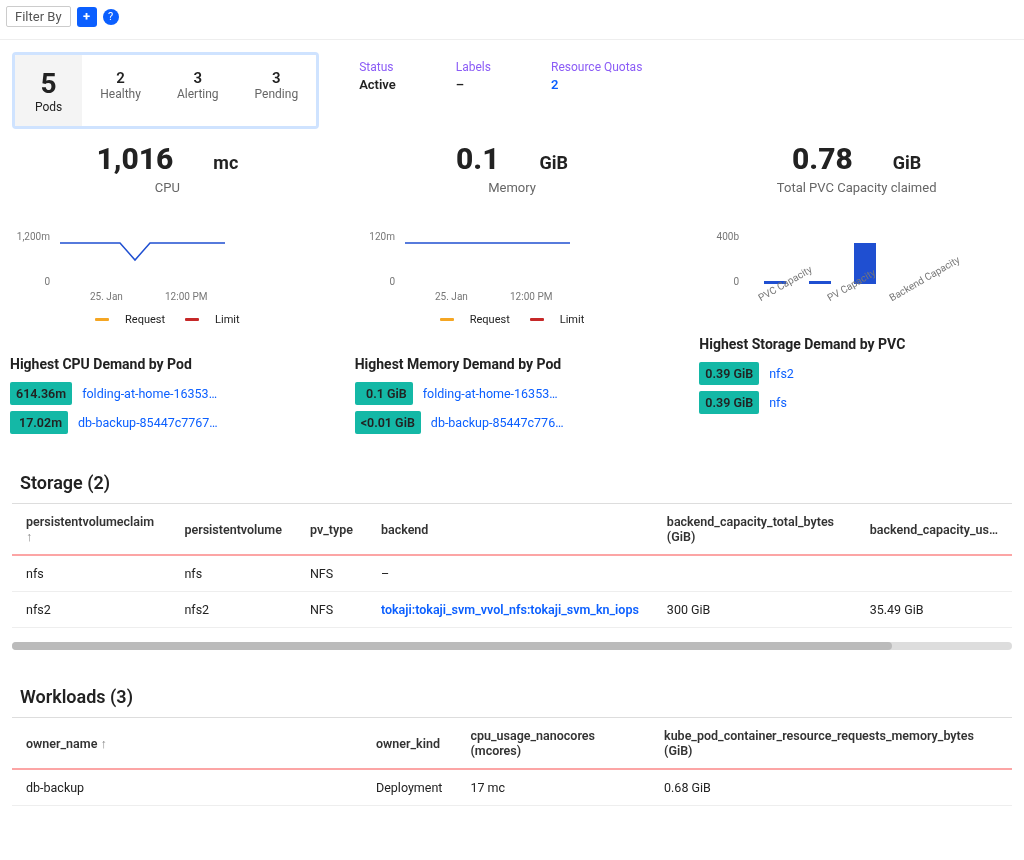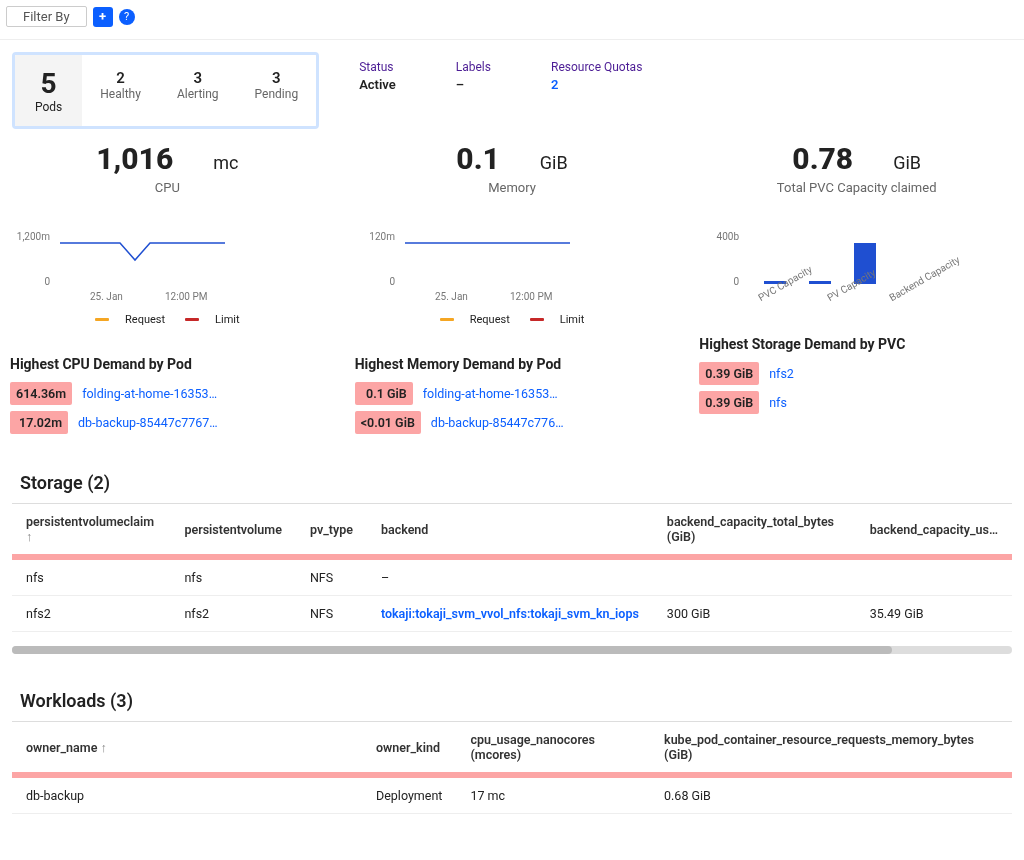--- a/index.html
+++ b/index.html
@@ -1,64 +1,64 @@
 <!DOCTYPE html>
 <html><head>
 <meta charset="utf-8">
 <style>
   * { box-sizing: border-box; margin: 0; padding: 0; }
   body { font-family: -apple-system, BlinkMacSystemFont, "Segoe UI", Roboto, Helvetica, Arial, sans-serif; font-size: 13px; color: #222; background: #fff; }
   .filter-bar { display: flex; align-items: center; gap: 6px; padding: 6px 6px 12px 6px; border-bottom: 1px solid #eee; }
-  .filter-label { font-size: 13px; background: #fff; border: 1px solid #ccc; padding: 2px 16px; border-radius: 2px; color: #555; text-align: center; }
+  .filter-label { font-size: 13px; background: #fff; border: 1px solid #ccc; padding: 2px 8px; border-radius: 2px; color: #555; text-align: center; }
   .plus-btn { width: 20px; height: 20px; background: #0b5fff; color: #fff; display:flex; align-items:center; justify-content:center; border-radius:3px; cursor:pointer; font-weight:bold; }
   .help-icon { width: 16px; height: 16px; border-radius: 50%; background: #0b5fff; color: #fff; font-size:11px; display:flex; align-items:center; justify-content:center; }
 
   .top-strip { display: flex; align-items: flex-start; padding: 12px 16px 12px 12px; gap: 40px; }
   .pod-summary-card { display:flex; border: 3px solid #cfe3ff; border-radius: 4px; overflow:hidden; }
   .pod-total { background: #f4f4f4; padding: 12px 20px; text-align:center; }
   .pod-total .num { font-size: 28px; font-weight:700; }
   .pod-total .lbl { font-size: 12px; }
   .pod-breakdown { display:flex; background:#fff; }
   .pod-b-item { padding: 14px 18px; text-align:center; }
   .pod-b-item .n { font-weight:600; font-size: 15px; }
   .pod-b-item .l { font-size: 12px; color: #666; }
 
   .meta-col { display:flex; flex-direction:column; gap:3px; }
-  .meta-label { color:#4c1d95; font-size:12px; }
+  .meta-label { color:#8b5cf6; font-size:12px; }
   .meta-value { font-size:13px; font-weight:600; }
   .meta-row { display:flex; gap:60px; padding-top: 8px; }
   .link { color:#0b5fff; font-weight:600; }
 
   .stats-row { display:flex; justify-content:space-around; padding: 0px 10px 10px 10px; gap: 30px; }
   .stat-col { flex:1; }
   .stat-header { text-align:center; }
   .stat-value-line { font-size: 30px; font-weight:800; }
-  .stat-unit { font-size: 18px; font-weight:400;margin-left:40px; }
+  .stat-unit { font-size: 18px; font-weight:700;margin-left:40px; }
   .stat-label { color:#666; font-size: 13px; margin-top:4px; }
   .mini-chart { margin: 30px auto 8px auto; }
   .mini-chart svg { display:block; }
   .axis-text { font-size: 10px; fill:#777; }
   .legend-row { display:flex; justify-content:center; gap: 20px; font-size:11px; margin-top:8px; }
   .legend-item { display:flex; align-items:center; gap:16px; }
   .swatch { width:14px; height:3px; border-radius:1px; }
   .swatch.orange { background:#f5a623; }
   .swatch.red { background:#c62828; }
 
   .bar-labels { display:flex; justify-content:space-around; font-size:10px; color:#777; transform:translateY(-2px); }
   .bar-labels span { transform: rotate(-30deg); transform-origin:left; white-space:nowrap; }
 
   .highest-section { margin-top: 30px; }
   .highest-title { font-weight:700; font-size:14px; margin-bottom:10px; }
   .demand-row { display:flex; align-items:center; gap:10px; margin-bottom:6px; font-size:12.5px; }
-  .demand-val { background:#fca5a5; padding:4px 6px; border-radius:2px; min-width:58px; text-align:right; font-weight:600; }
+  .demand-val { background:#14b8a6; padding:4px 6px; border-radius:2px; min-width:58px; text-align:right; font-weight:600; }
   .demand-link { color:#0b5fff; cursor:pointer; overflow:hidden; text-overflow:ellipsis; white-space:nowrap; max-width:150px; }
 
   .section-header { font-weight:600; font-size:18px; padding: 22px 20px 10px 20px; }
   table { width: calc(100% - 24px); margin: 0 12px; border-collapse: collapse; font-size: 12.5px; }
-  th { text-align:left; font-weight:600; padding: 10px 14px; border-top:1px solid #ddd; border-bottom:6px solid #fca5a5; color:#333; }
+  th { text-align:left; font-weight:600; padding: 10px 14px; border-top:1px solid #ddd; border-bottom:2px solid #fca5a5; color:#333; }
   td { text-align:left; padding: 10px 14px; border-bottom:1px solid #eee; }
   th .sort-arrow { color:#888; }
   .scroll-strip { height:8px; background:#ddd; border-radius:4px; margin: 14px 12px; position:relative; }
   .scroll-strip::after { content:""; position:absolute; left:0; top:0; height:8px; width:88%; background:#bbb; border-radius:4px; }
 
   .storage-table-wrap { overflow:hidden; }
 </style>
 </head>
 <body>
 

